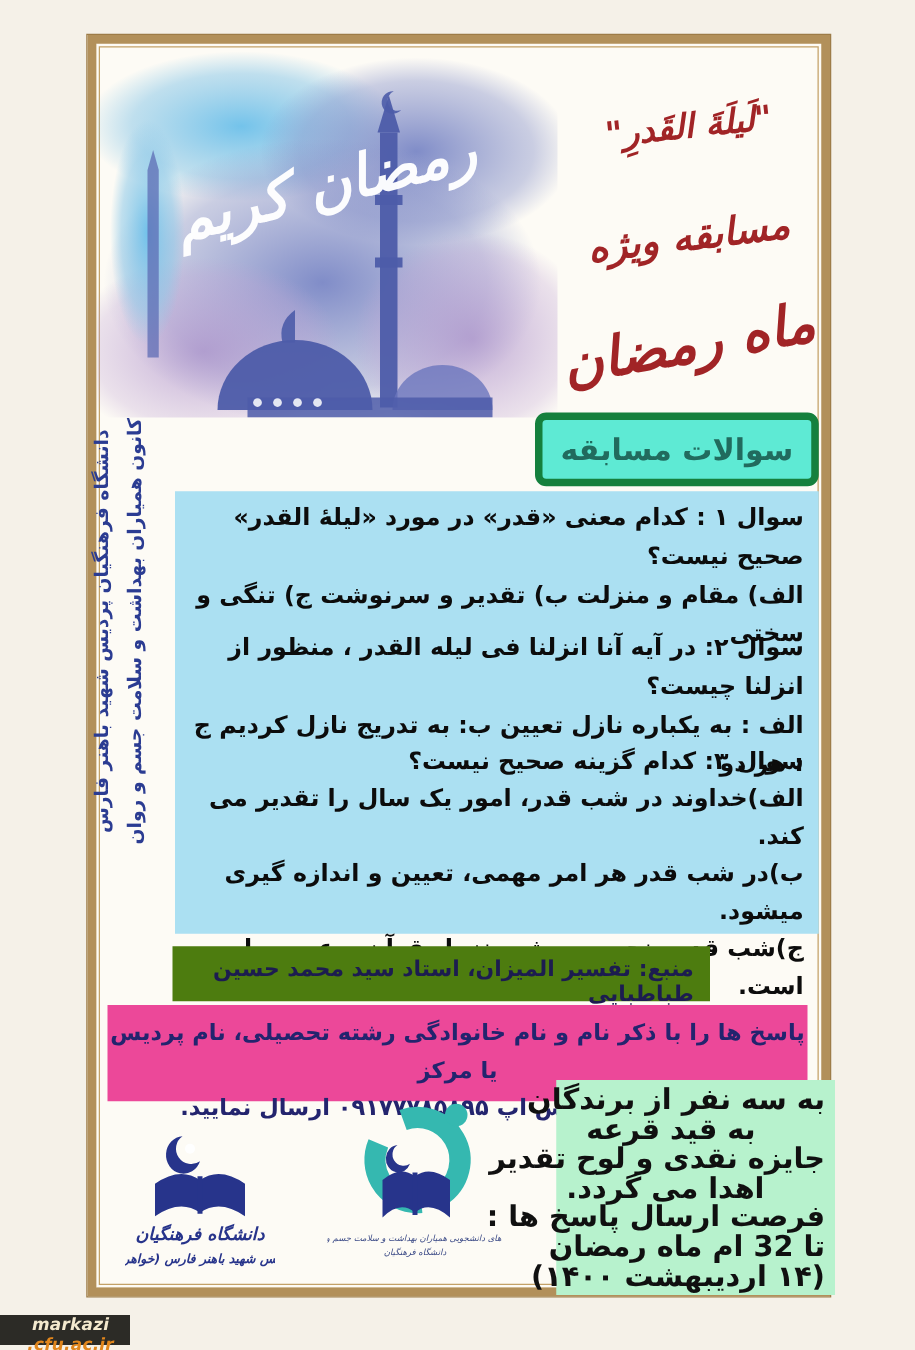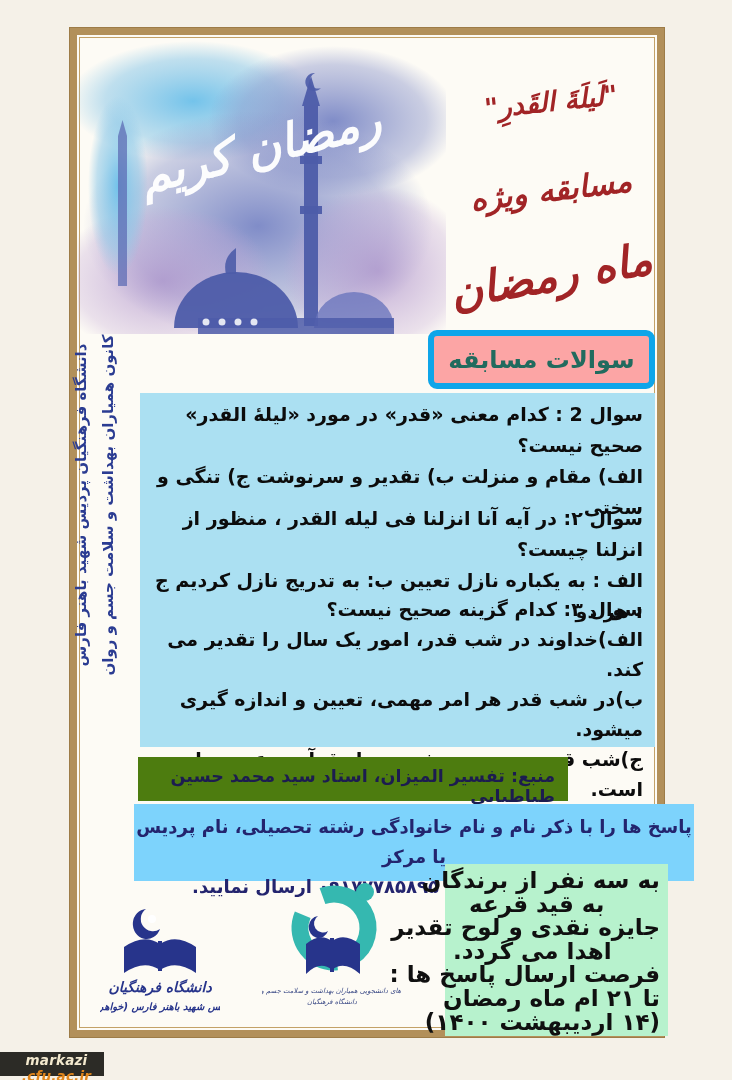--- a/index.html
+++ b/index.html
@@ -9,35 +9,35 @@
          background:#fdfbf5;border:7px solid #b2905a;
          box-shadow:inset 0 0 0 2px #fdfbf5, inset 0 0 0 3px #c3a167, 0 0 0 1px #9d7c47;}
   .art{position:absolute;left:78px;top:36px;width:368px;height:298px;}
   .hdr{position:absolute;left:446px;top:72px;width:210px;height:260px;color:#a12426;
        direction:rtl;text-align:center;}
   .hdr .l{position:absolute;width:100%;font-style:italic;font-weight:bold;}
   .hdr .l1{top:14px;font-size:27px;transform:rotate(-6deg);}
   .hdr .l2{top:100px;font-size:31px;transform:rotate(-7deg);}
   .hdr .l3{top:178px;font-size:44px;transform:rotate(-10deg);}
   .titlebox{position:absolute;left:428px;top:330px;width:227px;height:59px;box-sizing:border-box;
-            background:#fca5a5;border:6px solid #0ea5e9;border-radius:9px;
+            background:#5eead4;border:6px solid #15803d;border-radius:9px;
             display:flex;align-items:center;justify-content:center;
             color:#216b5e;font-weight:bold;font-size:24px;direction:rtl;}
   .cyan{position:absolute;left:140px;top:393px;width:515px;height:354px;background:#abe0f2;}
   .q{position:absolute;left:8px;right:12px;direction:rtl;text-align:right;
      color:#0c0c0c;font-weight:bold;font-size:19px;line-height:31px;}
   .q.q1{top:6px;}
   .q.q2{top:110px;}
   .q.q3{top:201px;line-height:30px;}
   .yellow{position:absolute;left:138px;top:757px;width:430px;height:44px;box-sizing:border-box;
           background:#4d7c0f;direction:rtl;text-align:right;padding:9px 13px 0 6px;
           font-size:17.5px;font-weight:600;color:#1c1c50;}
   .purple{position:absolute;left:86px;top:804px;width:560px;height:77px;box-sizing:border-box;
-          background:#7dd3fc;direction:rtl;text-align:center;padding-top:8px;
-          font-size:18px;font-weight:600;color:#23246e;line-height:30px;margin-left:48px;}
+          background:#ec4899;direction:rtl;text-align:center;padding-top:8px;
+          font-size:18px;font-weight:600;color:#23246e;line-height:30px;}
   .green{position:absolute;left:445px;top:864px;width:223px;height:172px;box-sizing:border-box;
          background:#b7f2cd;direction:rtl;text-align:left;padding:5px 8px;
          font-size:23px;font-weight:bold;color:#101010;line-height:23.6px;white-space:nowrap;}
   .green .ind{padding-left:16px;}
   .side{position:absolute;left:-116px;top:478px;width:430px;height:54px;
         transform:rotate(-90deg);}
   .side div{height:27px;direction:rtl;text-align:center;font-size:15px;font-weight:bold;
             color:#2b3c92;white-space:nowrap;}
   .wm{position:absolute;left:0;top:1052px;width:104px;height:24px;background:#2c2b26;
       display:flex;align-items:center;padding-left:9px;box-sizing:border-box;
@@ -105,21 +105,21 @@
     <div class="l l2">مسابقه ویژه</div>
     <div class="l l3">ماه رمضان</div>
   </div>
 
   <div class="titlebox">
     <span>سوالات مسابقه</span>
   </div>
 
   <div class="cyan">
     <div class="q q1">
-      <div>سوال 2 : کدام معنی «قدر» در مورد «لیلهٔ القدر» صحیح نیست؟</div>
+      <div>سوال ۱ : کدام معنی «قدر» در مورد «لیلهٔ القدر» صحیح نیست؟</div>
       <div>الف) مقام و منزلت ب) تقدیر و سرنوشت ج) تنگی و سختی</div>
     </div>
     <div class="q q2">
       <div>سوال ۲: در آیه آنا انزلنا فی لیله القدر ، منظور از انزلنا چیست؟</div>
       <div>الف : به یکباره نازل تعیین ب: به تدریج نازل کردیم ج : هر دو</div>
     </div>
     <div class="q q3">
       <div>سوال ۳: کدام گزینه صحیح نیست؟</div>
       <div>الف)خداوند در شب قدر، امور یک سال را تقدیر می کند.</div>
       <div>ب)در شب قدر هر امر مهمی، تعیین و اندازه گیری میشود.</div>
@@ -135,21 +135,21 @@
     <div>پاسخ ها را با ذکر نام و نام خانوادگی رشته تحصیلی، نام پردیس یا مرکز</div>
     <div>به شماره ی واتس اپ ۰۹۱۷۷۷۸۵۸۹۵ ارسال نمایید.</div>
   </div>
 
   <div class="green">
     <div class="ind">به سه نفر از برندگان</div>
     <div class="ind">به قید قرعه</div>
     <div>جایزه نقدی و لوح تقدیر</div>
     <div>اهدا می گردد.</div>
     <div>فرصت ارسال پاسخ ها :</div>
-    <div>تا ۲۱ ام ماه رمضان</div>
+    <div>تا 32 ام ماه رمضان</div>
     <div>(۱۴ اردیبهشت ۱۴۰۰)</div>
   </div>
 
   <div class="side">
     <div>دانشگاه فرهنگیان پردیس شهید باهنر فارس</div>
     <div>کانون همیاران بهداشت و سلامت جسم و روان</div>
   </div>
 
   <svg class="logo1" viewBox="0 0 120 125">
     <g fill="#27348b">

